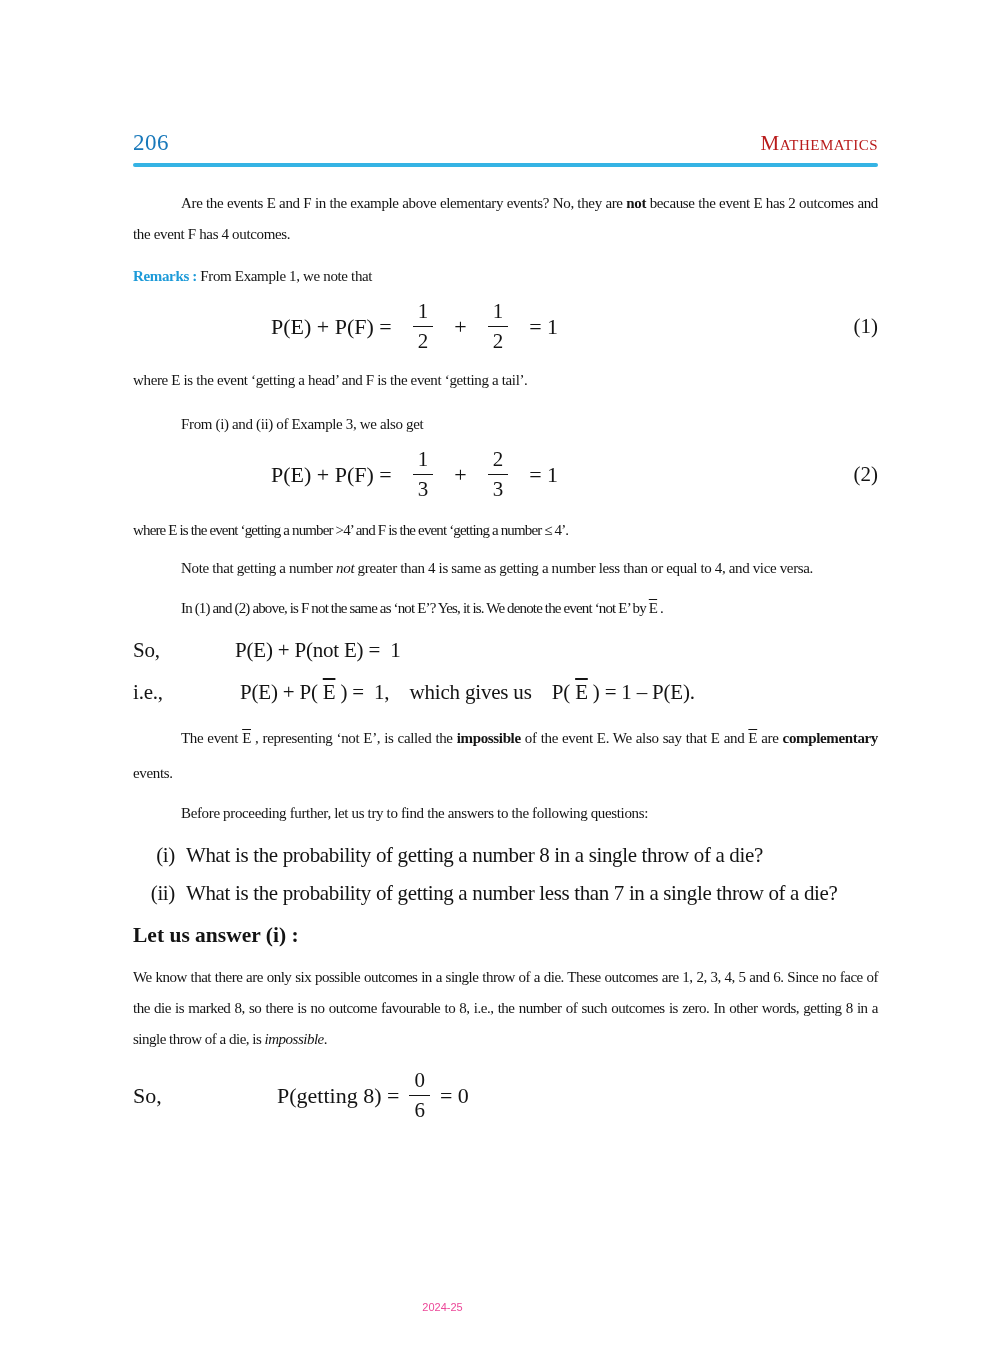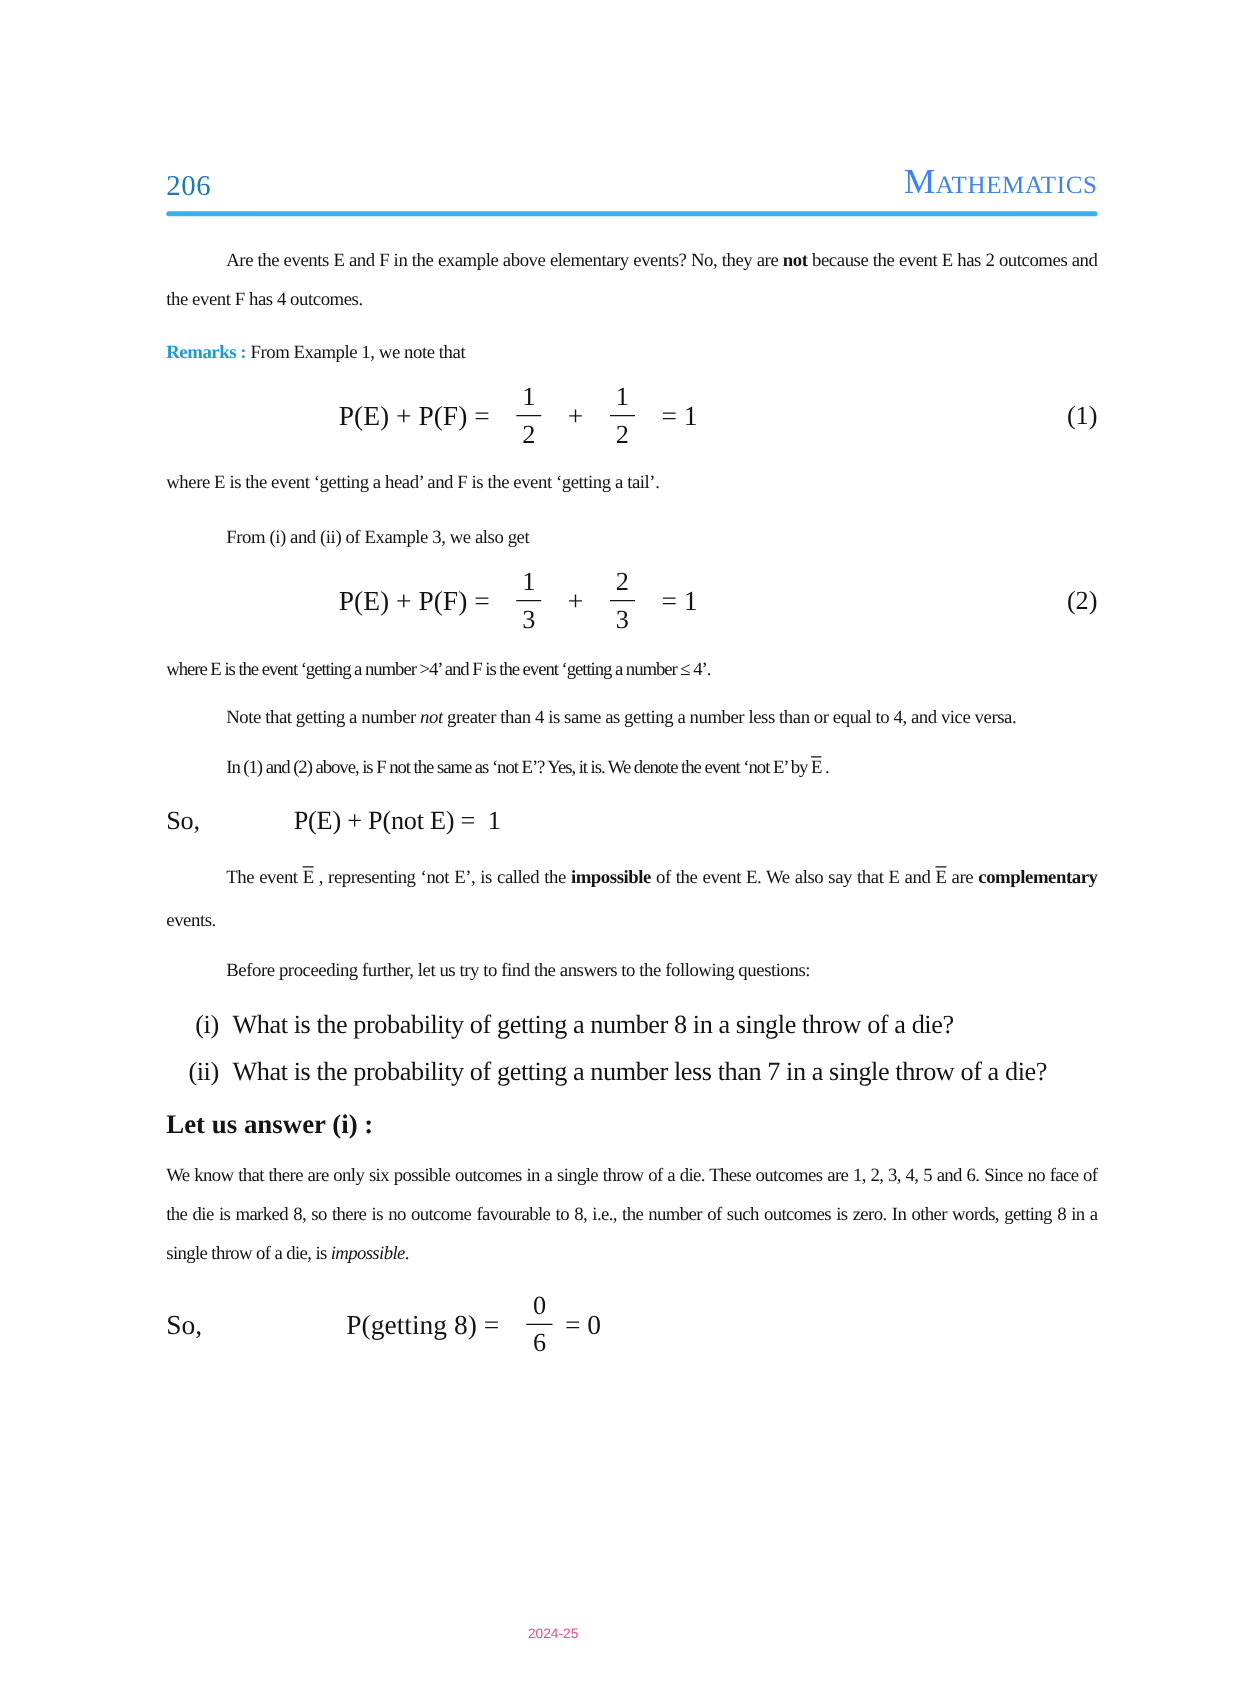--- a/index.html
+++ b/index.html
@@ -10,21 +10,21 @@
     background:#ffffff;
     font-family:"Liberation Serif", serif;
     color:#141414;
     overflow:hidden;
   }
   .content { position:absolute; left:133px; top:130px; width:745px; }
 
   
   .hdr { display:flex; justify-content:space-between; align-items:flex-end; }
   .pagenum { font-size:23px; color:#1878BA; letter-spacing:0.5px; }
-  .runhead { font-size:28px; color:#3b82f6; font-variant:small-caps; letter-spacing:0.5px; }
+  .runhead { font-size:21px; color:#b91c1c; font-variant:small-caps; letter-spacing:0.5px; }
   .rule { height:4px; background:#35B3E4; margin-top:7px; border-radius:2px; }
 
   
   .body { font-size:15px; line-height:31px; letter-spacing:-0.35px; text-align:justify; }
   .indent { text-indent:48px; }
   .tighter { letter-spacing:-0.85px; }
   .lh35 { line-height:35px; }
   b { font-weight:bold; }
   i { font-style:italic; }
   .remarks-label { color:#1C9AD8; font-weight:bold; }
@@ -47,21 +47,21 @@
 
   .boldline { font-weight:bold; font-size:21.5px; line-height:31px; }
   .boldeq { font-weight:bold; font-size:22px; margin-left:193px; white-space:pre-wrap; }
 
   
   .q { display:flex; font-size:21px; line-height:31px; letter-spacing:-0.35px; }
   .qlabel { flex:0 0 42px; text-align:right; margin-right:11px; }
 
   
   .finaleq { display:flex; align-items:center; font-size:22px; }
-  .finaleq .lhs { margin-right:22px; }
+  .finaleq .lhs { margin-right:10px; }
   .finaleq .rhs { margin-left:10px; }
 
   .footer { position:absolute; left:0; right:0; bottom:48px; text-align:center;
             font-family:"Liberation Sans", sans-serif; font-size:11px; color:#ec4899; }
 
   
   .mt-p1 { margin-top:21px; }
   .mt-sm { margin-top:7px; }
   .mt-md { margin-top:11px; }
   .mt-eq { margin-top:7px; margin-bottom:7px; }
@@ -122,20 +122,21 @@
     </div>
 
     <p class="body tighter mt-lg">where E is the event ‘getting a number &gt;4’ and F is the event ‘getting a number ≤ 4’.</p>
 
     <p class="body indent mt-sm"><span>Note that getting a number </span><i>not</i><span> greater than 4 is same as getting a number less than or equal to 4, and vice versa.</span></p>
 
     <p class="body indent tighter lh35 mt-sm"><span>In (1) and (2) above, is F not the same as ‘not E’? Yes, it is. We denote the event ‘not E’ by </span><span class="ebar">E</span><span> .</span></p>
 
     <div class="mathline mt-sm"><span class="mlabel w-so">So,</span><span>P(E) + P(not E) =  1</span></div>
 
+    <div class="mathline mt-sm"><span class="mlabel w-ie">i.e.,</span><span><span>P(E) + P( </span><span class="ebar">E</span><span> ) =  1,    which gives us    P( </span><span class="ebar">E</span><span> ) = 1 – P(E).</span></span></div>
 
 
 
     <p class="body indent lh35 mt-md"><span>The event </span><span class="ebar">E</span><span> , representing ‘not E’, is called the </span><b>impossible</b><span> of the event E. We also say that E and </span><span class="ebar">E</span><span>  are </span><b>complementary</b><span> events.</span></p>
 
     <p class="body indent mt-sm">Before proceeding further, let us try to find the answers to the following questions:</p>
 
     <div class="q mt-md">
       <span class="qlabel">(i)</span>
       <span>What is the probability of getting a number 8 in a single throw of a die?</span>

